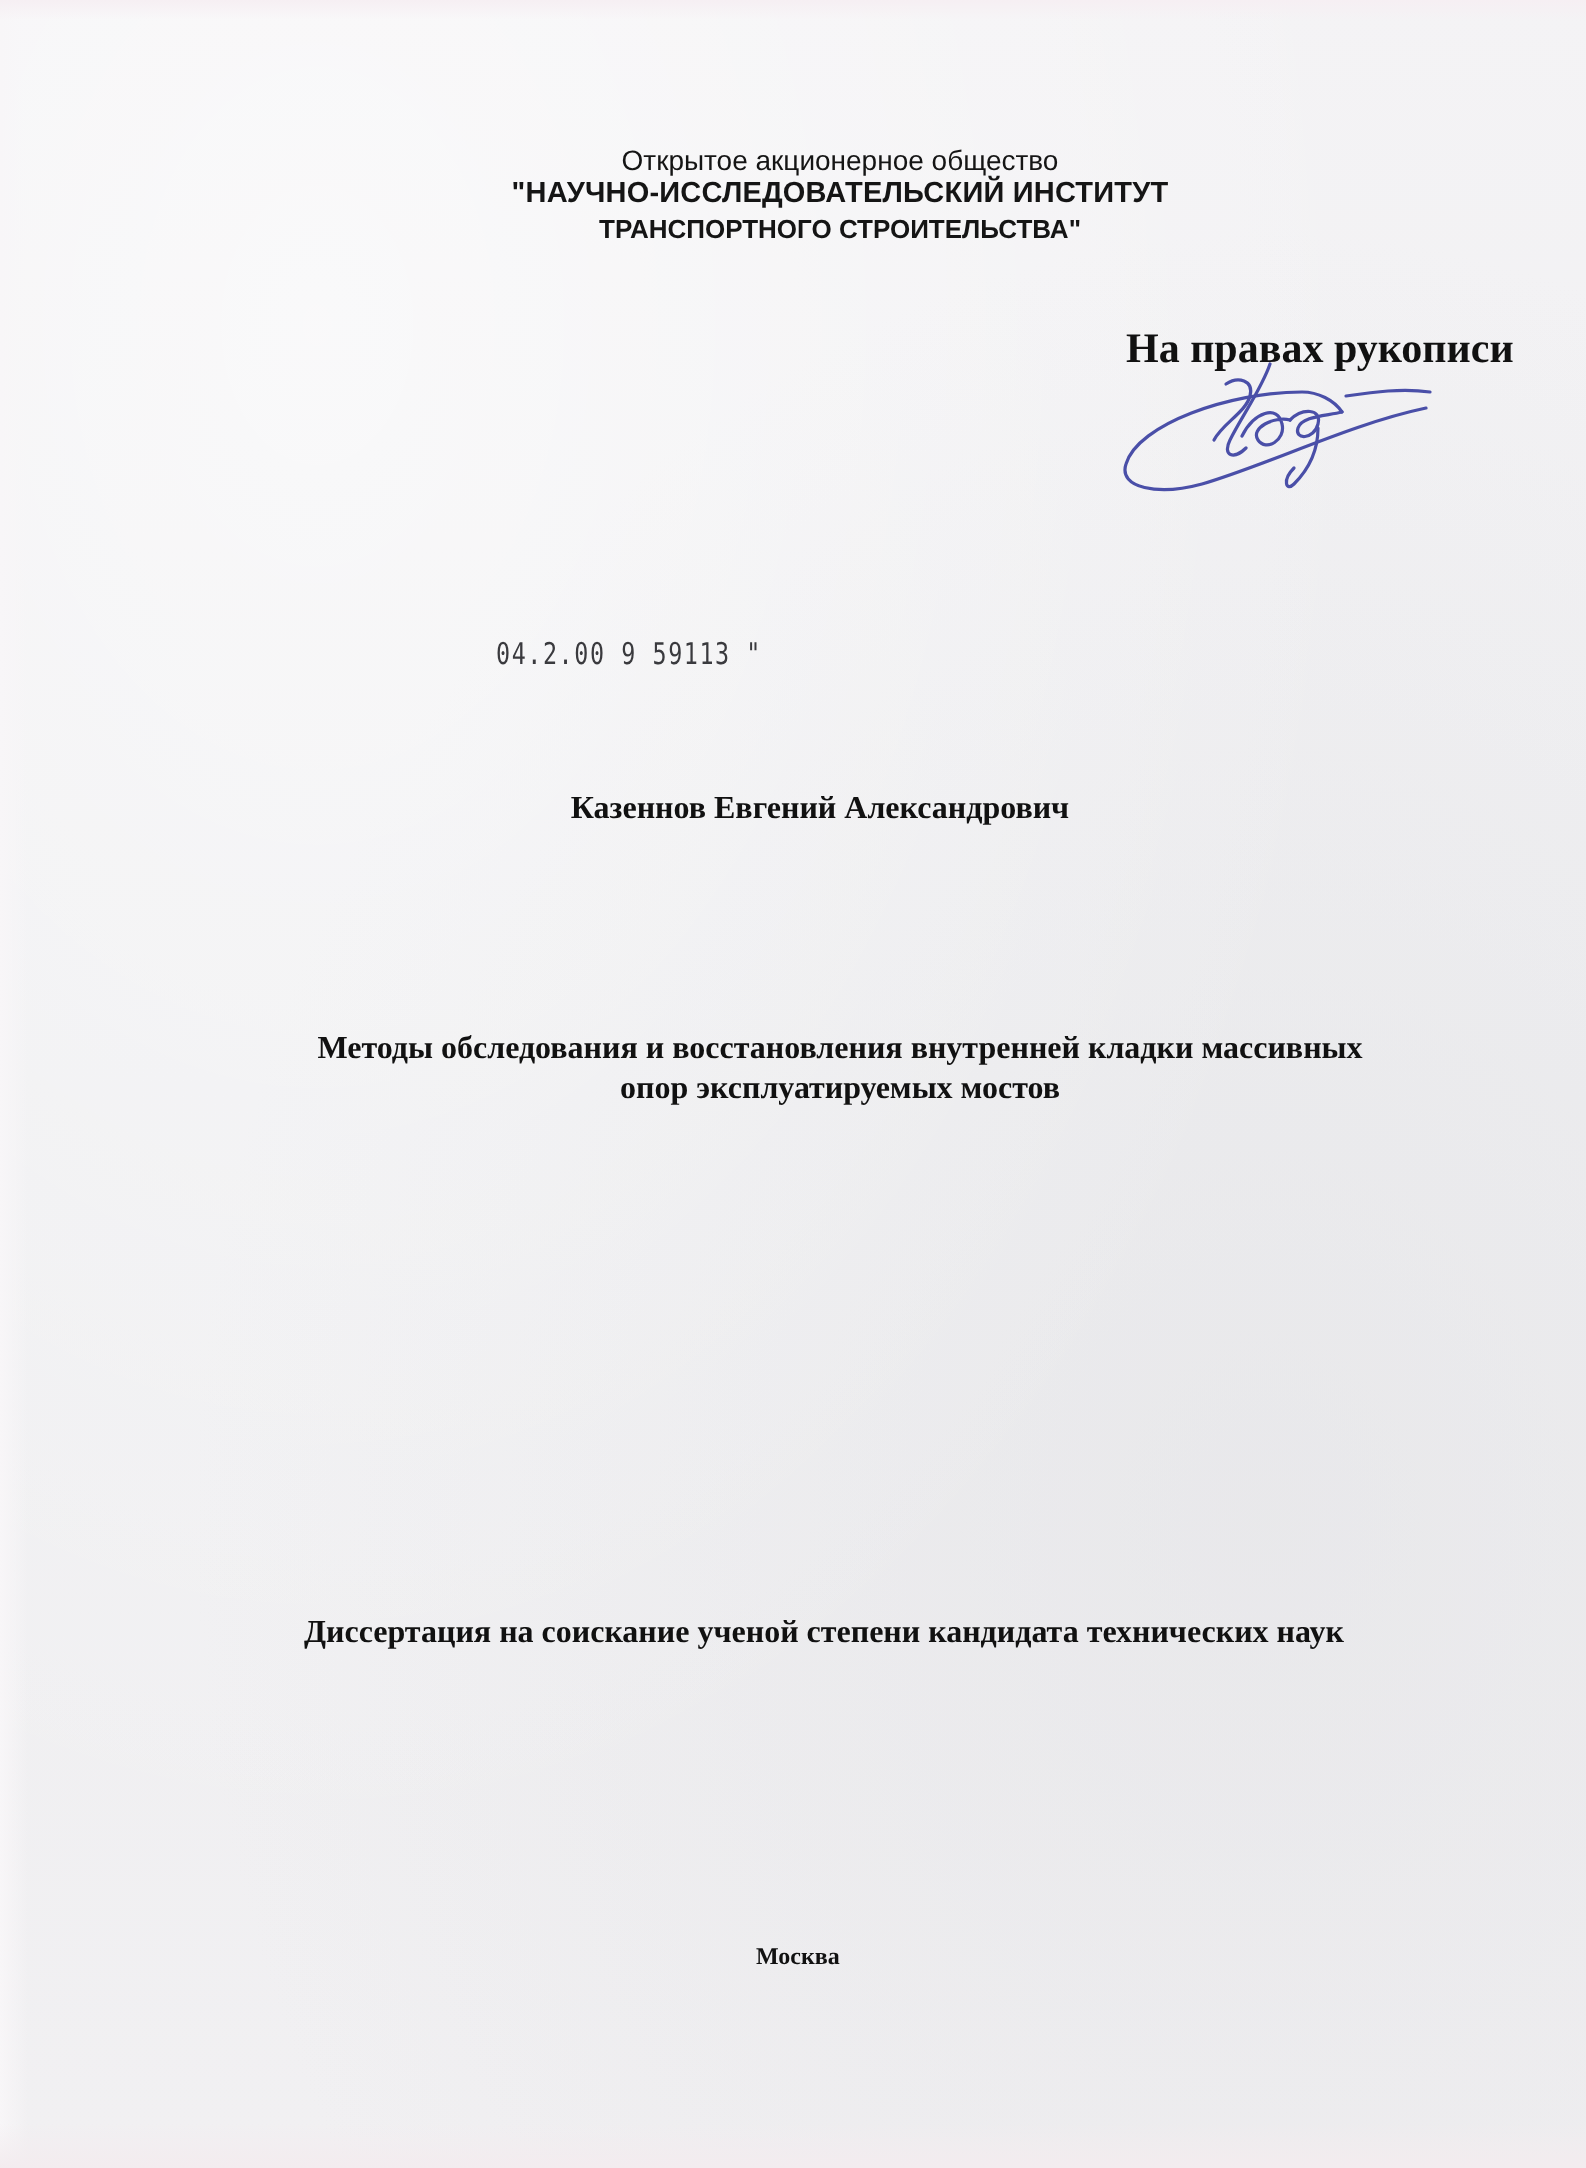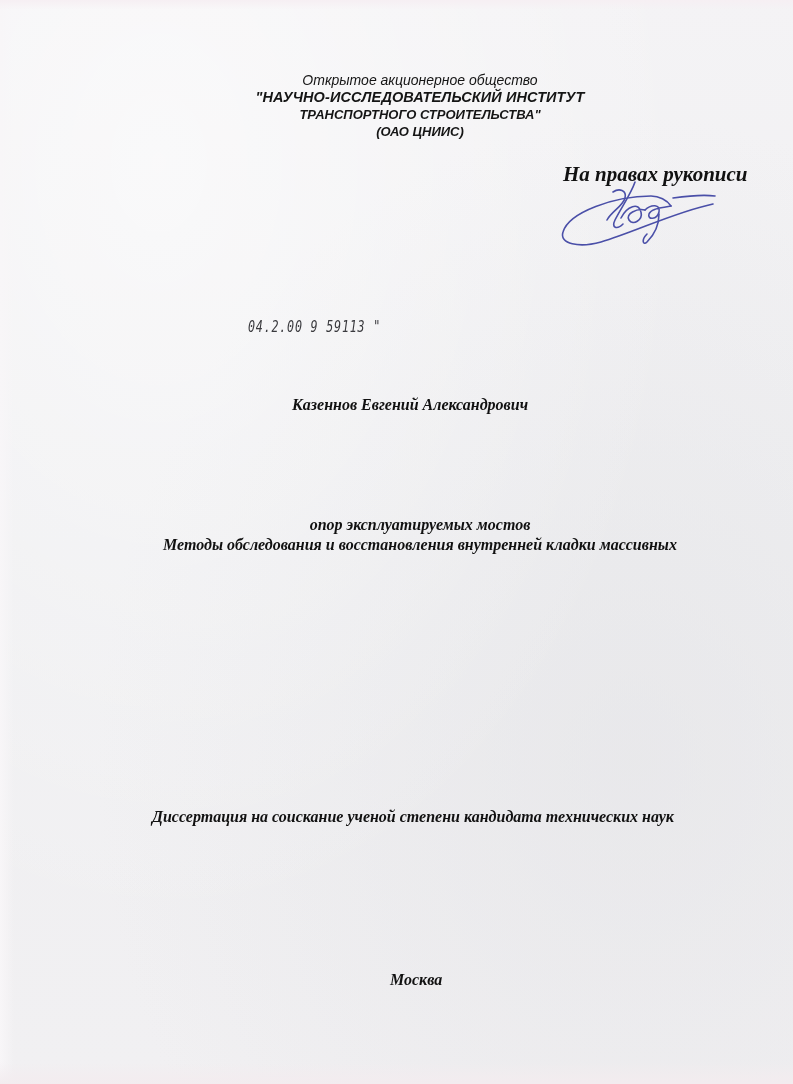--- a/index.html
+++ b/index.html
@@ -16,21 +16,20 @@
       color: #111;
     }
     .page {
       position: absolute;
       left: 0; top: 0;
       width: 793px; height: 1084px;
       background:
         radial-gradient(ellipse at 20% 15%, rgba(255,255,255,0.55), rgba(255,255,255,0) 60%),
         radial-gradient(ellipse at 80% 70%, rgba(225,225,228,0.5), rgba(225,225,228,0) 60%),
         linear-gradient(180deg, #f4f3f5 0%, #efeff1 50%, #f1f0f2 100%);
-      font-style: italic;
     }
     .edge-left {
       position: absolute;
       left: 0; top: 0;
       width: 14px; height: 1084px;
       background: linear-gradient(90deg, #f8f6f8, rgba(248,246,248,0));
     }
     .edge-top {
       position: absolute;
       left: 0; top: 0;
@@ -133,40 +132,39 @@
     .supervisor {
       position: absolute;
       left: 403px;
       top: 869px;
       font-size: 16px;
       font-weight: bold;
       white-space: nowrap;
     }
     .city {
       position: absolute;
-      left: 390px;
+      left: 378px;
       top: 971px;
-      font-size: 16px;
+      font-size: 12px;
       font-weight: bold;
       white-space: nowrap;
     }
   </style>
 </head>
 <body>
 
 <div class="page">
   <div class="edge-left"></div>
   <div class="edge-top"></div>
   <div class="edge-bottom"></div>
 
   <div class="header">
     <div class="org-type">Открытое акционерное общество</div>
     <div class="org-name-1">"НАУЧНО-ИССЛЕДОВАТЕЛЬСКИЙ ИНСТИТУТ</div>
     <div class="org-name-2">ТРАНСПОРТНОГО СТРОИТЕЛЬСТВА"</div>
-    <div class="org-abbr">(ОАО ЦНИИС)</div>
   </div>
 
   <div class="rights">На правах рукописи</div>
 
   <svg class="signature" viewBox="0 0 175 75" xmlns="http://www.w3.org/2000/svg">
     <g fill="none" stroke="#4a4fa8" stroke-width="1.6" stroke-linecap="round" stroke-linejoin="round">
       <path d="M58 14 C 64 10, 72 12, 70 20 C 68 28, 56 34, 52 42"></path>
       <path d="M80 4 C 76 16, 66 30, 60 42 C 56 50, 62 52, 68 46"></path>
       <path d="M66 40 C 72 28, 84 24, 86 34 C 88 42, 78 48, 74 42 C 70 36, 82 30, 90 32"></path>
       <path d="M90 32 C 96 26, 106 26, 104 34 C 102 42, 92 42, 94 36 C 96 30, 108 30, 116 28"></path>
@@ -174,21 +172,21 @@
       <path d="M116 28 C 112 22, 104 18, 96 18 C 60 18, 14 34, 8 54 C 4 66, 24 70, 46 64 C 80 54, 120 34, 158 26"></path>
       <path d="M118 20 C 132 18, 146 16, 160 18"></path>
     </g>
   </svg>
 
   <div class="stamp">04.2.00  9 59113 "</div>
 
   <div class="author">Казеннов Евгений Александрович</div>
 
   <div class="title">
+    <div>Методы обследования и восстановления внутренней кладки массивных</div>
     <div>опор эксплуатируемых мостов</div>
-    <div>Методы обследования и восстановления внутренней кладки массивных</div>
   </div>
 
   <div class="degree">Диссертация на соискание ученой степени кандидата технических наук</div>
 
 
   <div class="city">Москва</div>
 </div>
 
 </body></html>

